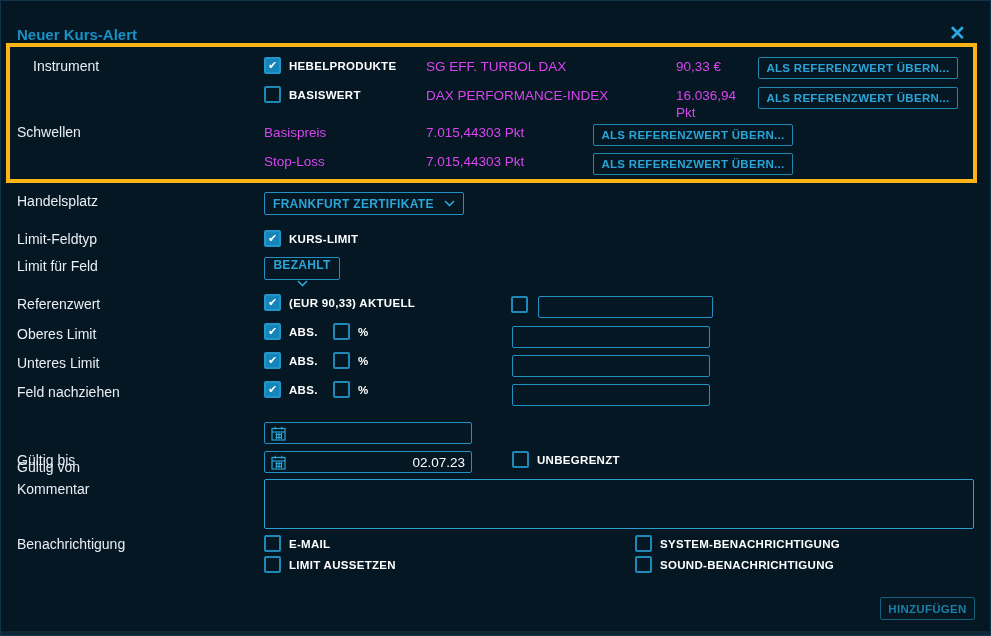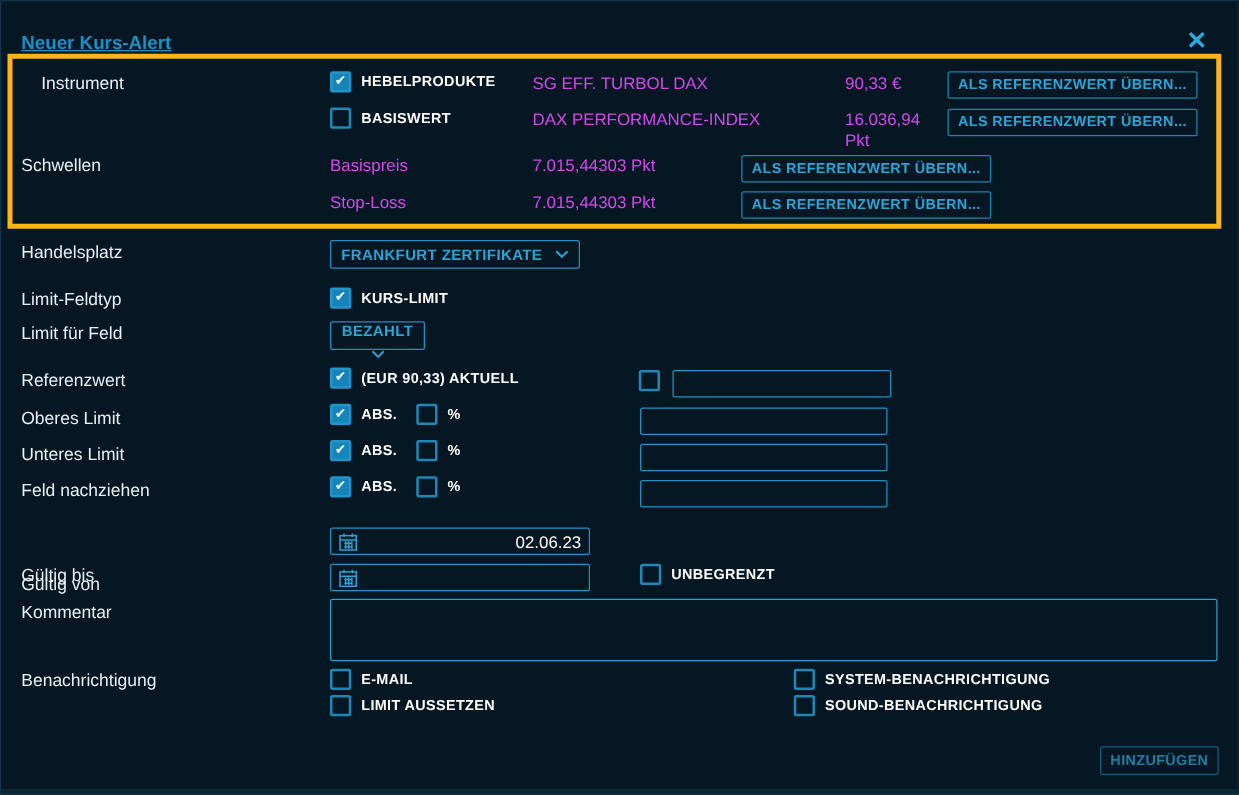--- a/index.html
+++ b/index.html
@@ -61,21 +61,21 @@
     height:23px; box-sizing:border-box; cursor:default; white-space:nowrap;
   }
   .bottom-strip { background:#0c2836; }
   svg { display:block; }
 </style>
 </head>
 <body>
 
 <div class="window">
 
-  <div class="abs title" style="left:16px; top:25px;text-decoration:underline;">Neuer Kurs-Alert</div>
+  <div class="abs title" style="left:16px; top:25px;">Neuer Kurs-Alert</div>
   <div class="abs close-x" style="left:948px; top:22px;">✕</div>
 
   <div class="abs hl-box" style="left:5px; top:42px; width:963px; height:132px;"></div>
 
   <div class="abs field-label" style="left:32px; top:57px;">Instrument</div>
 
   <div class="abs cb-row" style="left:263px; top:56px;">
     <span class="checkbox checked">
         <span class="check">✔</span>
       </span>
@@ -188,38 +188,38 @@
           <line x1="1" y1="6" x2="14" y2="6"></line>
         <line x1="4.2" y1="0.8" x2="4.2" y2="3.5"></line>
           <line x1="10.8" y1="0.8" x2="10.8" y2="3.5"></line>
         <line x1="4.5" y1="8.5" x2="10.5" y2="8.5"></line>
           <line x1="4.5" y1="11.5" x2="10.5" y2="11.5"></line>
         <line x1="5.5" y1="7" x2="5.5" y2="13"></line>
           <line x1="8" y1="7" x2="8" y2="13"></line>
           <line x1="10.5" y1="7" x2="10.5" y2="13"></line>
       </svg>
     </span>
-    <input value="02.06.23" style="">
   </div>
 
   <div class="abs field-label" style="left:16px; top:451px;">Gültig bis</div>
   <div class="abs date-box" style="left:263px; top:450px; width:208px;">
     <span>
       <svg width="15" height="15" viewBox="0 0 15 15" fill="none" stroke="#2aa5d6" stroke-width="1.2">
         <rect x="1" y="2.5" width="13" height="11.5"></rect>
           <line x1="1" y1="6" x2="14" y2="6"></line>
         <line x1="4.2" y1="0.8" x2="4.2" y2="3.5"></line>
           <line x1="10.8" y1="0.8" x2="10.8" y2="3.5"></line>
         <line x1="4.5" y1="8.5" x2="10.5" y2="8.5"></line>
           <line x1="4.5" y1="11.5" x2="10.5" y2="11.5"></line>
         <line x1="5.5" y1="7" x2="5.5" y2="13"></line>
           <line x1="8" y1="7" x2="8" y2="13"></line>
           <line x1="10.5" y1="7" x2="10.5" y2="13"></line>
       </svg>
     </span>
+    <input value="02.07.23" style="">
   </div>
   <div class="abs cb-row" style="left:511px; top:450px;">
     <span class="checkbox"></span>
     <span class="cb-label">UNBEGRENZT</span>
   </div>
 
   <div class="abs field-label" style="left:16px; top:480px;">Kommentar</div>
   <div class="abs" style="left:263px; top:478px; width:710px; height:50px;">
     <textarea class="comment" style=""></textarea>
   </div>

